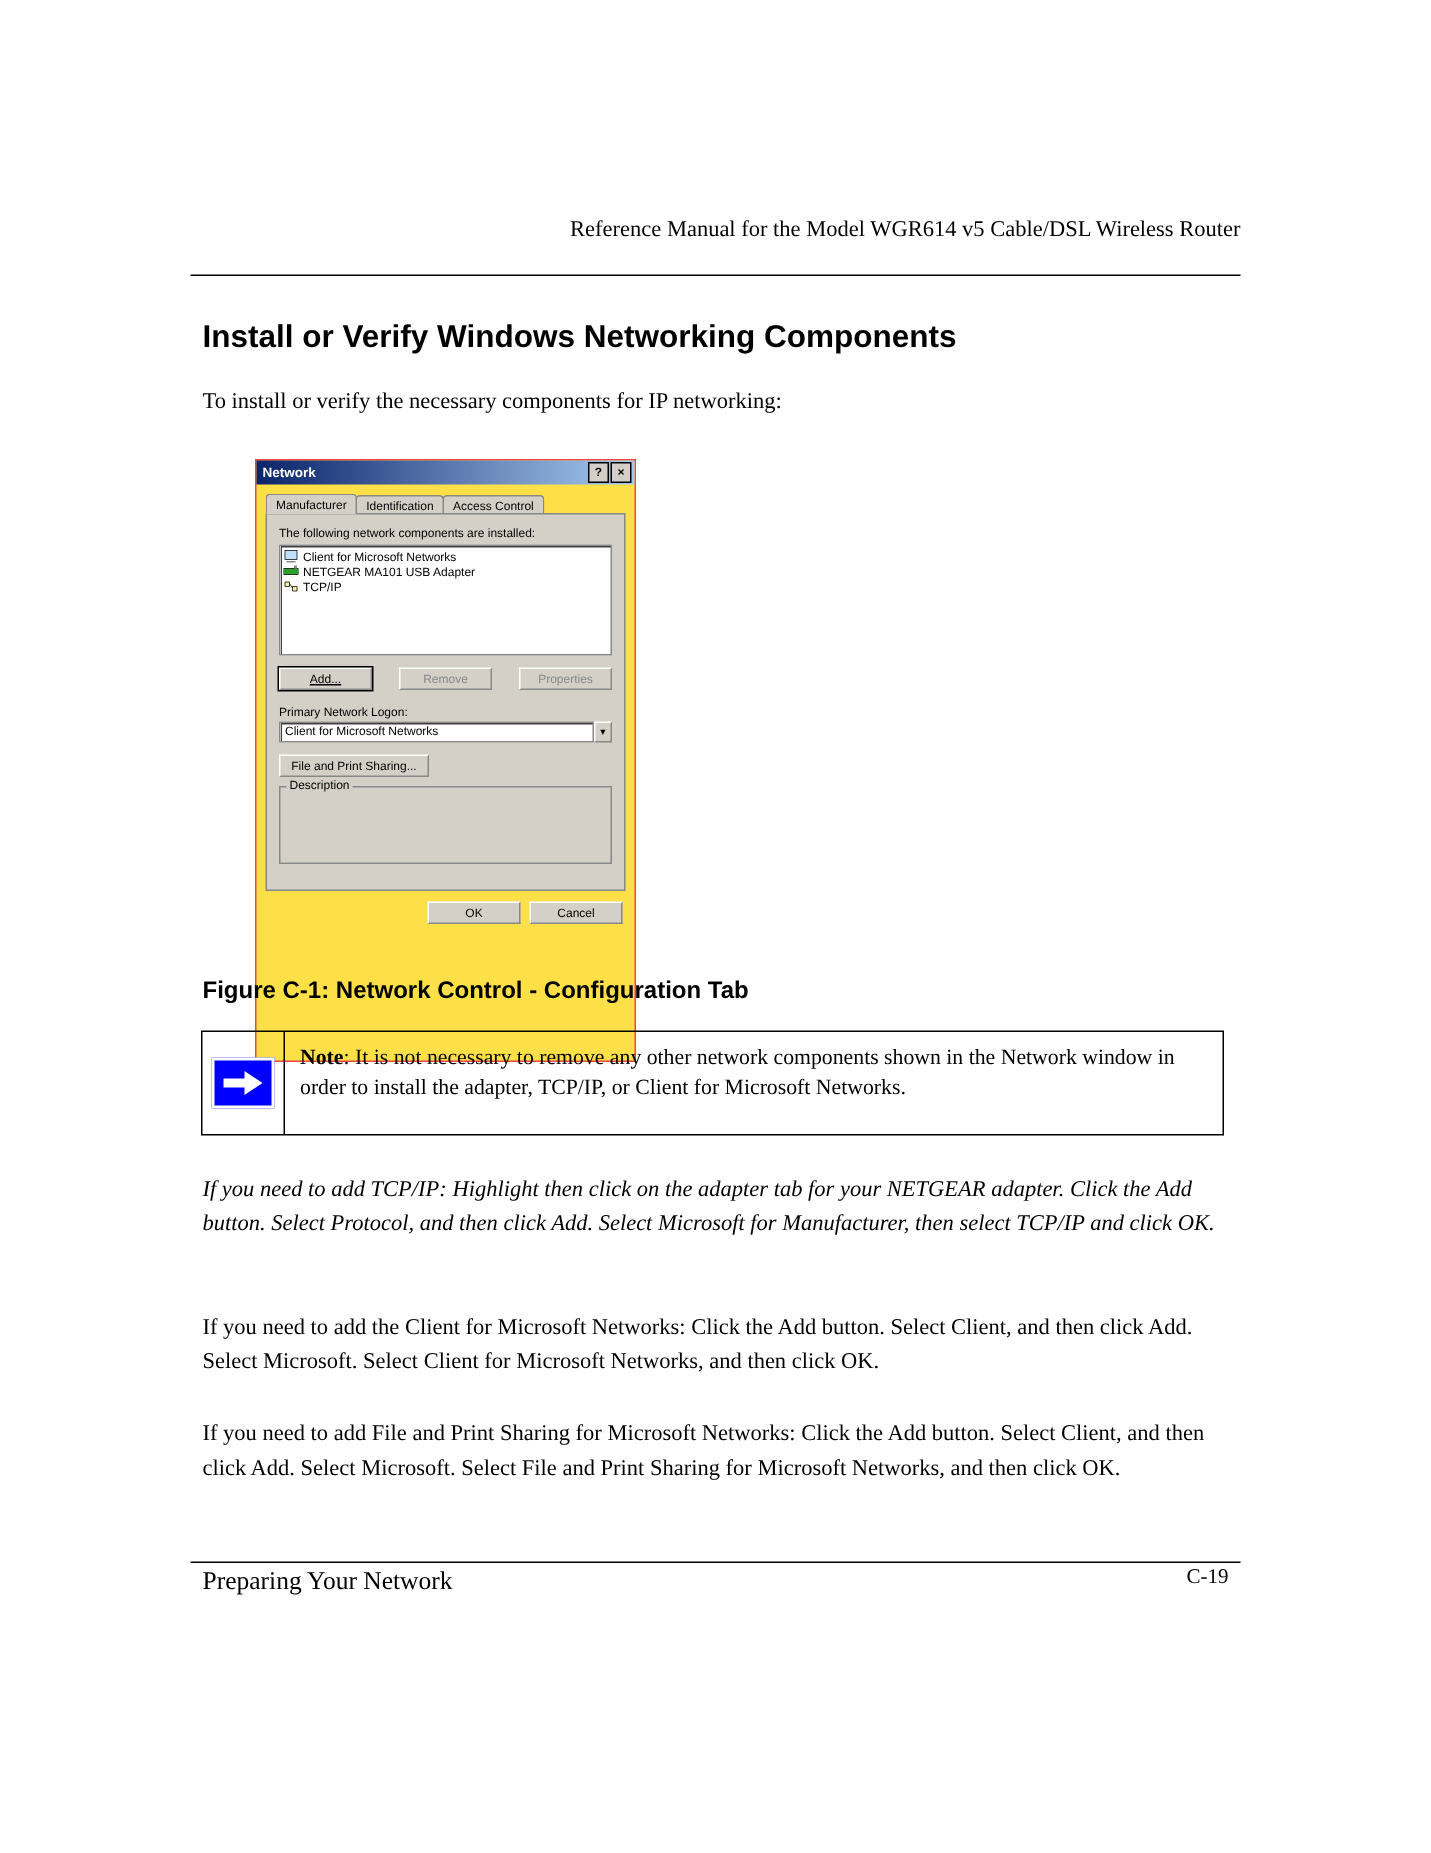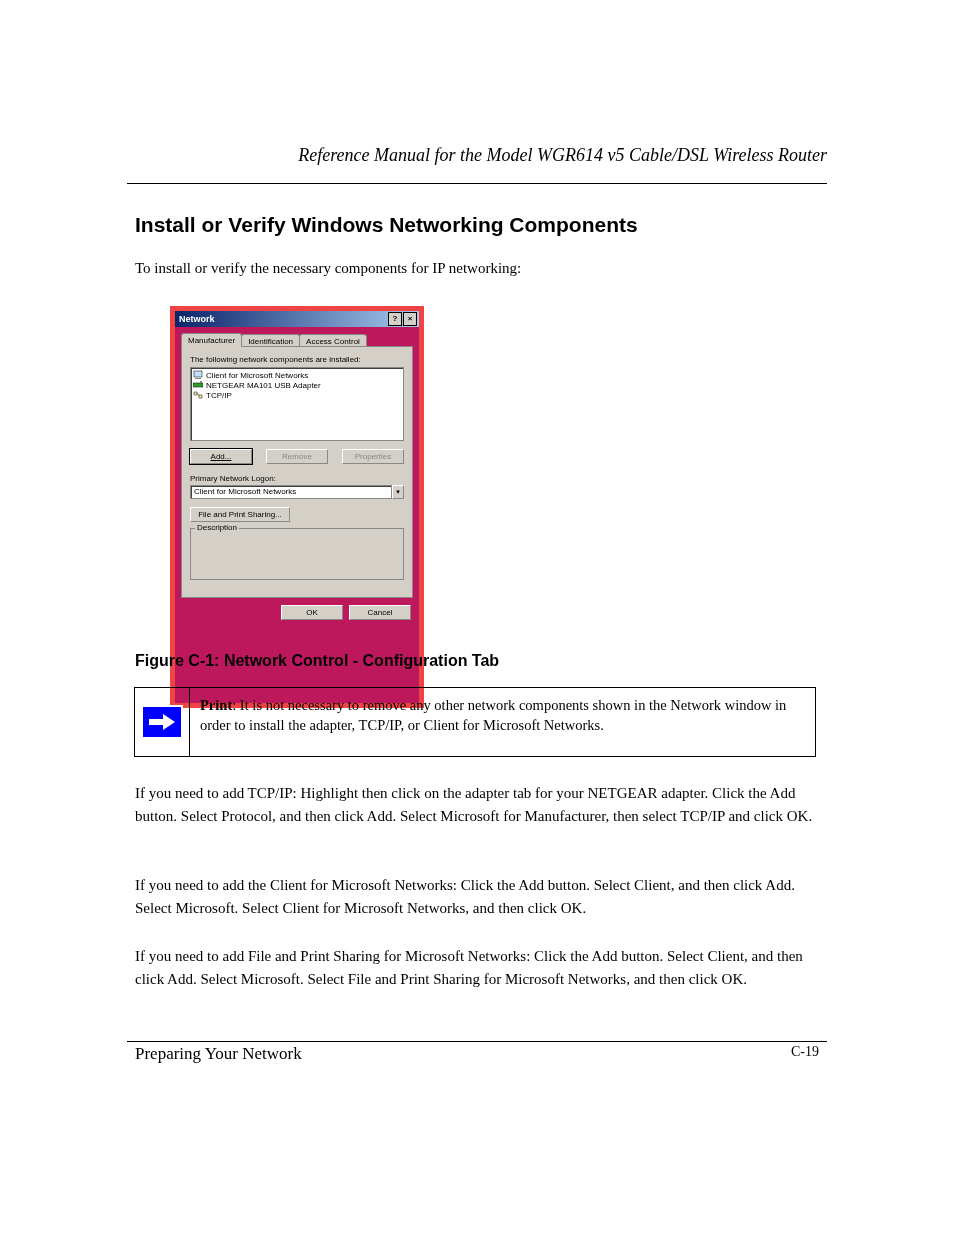--- a/index.html
+++ b/index.html
@@ -13,22 +13,21 @@
     width: 954px;
     height: 1235px;
     position: relative;
     box-sizing: border-box;
     padding: 120px 127px 0 127px;
   }
   .running-header {
     position: absolute;
     top: 145px;
     right: 127px;
-    font-style: italic;
-    font-size: 18px;
+    font-size: 15px;
   }
   .hr-top {
     position: absolute;
     top: 175px;
     left: 127px;
     right: 127px;
     border: none;
     border-top: 1px solid #000;
   }
   .section-title {
@@ -45,22 +44,22 @@
     left: 135px;
     font-size: 15px;
   }
   
   .dialog-wrap {
     position: absolute;
     top: 306px;
     left: 170px;
     width: 254px;
     height: 402px;
-    border: 5px solid #ef4444;
-    background: #be185d;
+    border: 1px solid #ef4444;
+    background: #fde047;
     font-family: Tahoma, Arial, sans-serif;
     font-size: 8px;
     color: #000;
     box-sizing: border-box;
   }
   .titlebar {
     height: 16px;
     background: linear-gradient(to right, #0a246a 0%, #a6caf0 100%);
     color: #fff;
     display: flex;
@@ -261,20 +260,21 @@
   }
   .bold { font-weight: bold; }
   
   .para1 {
     position: absolute;
     top: 782px;
     left: 135px;
     width: 680px;
     font-size: 15px;
     line-height: 1.5;
+    font-style: italic;
   }
   .para2 {
     position: absolute;
     top: 874px;
     left: 135px;
     width: 680px;
     font-size: 15px;
     line-height: 1.5;
   }
   .para3 {
@@ -388,21 +388,21 @@
 
   <div class="note-frame">
     <div class="note-icon-cell">
       <div class="note-arrow">
         <svg width="30" height="20" viewBox="0 0 30 20">
           <path d="M2 7 L16 7 L16 2 L28 10 L16 18 L16 13 L2 13 Z" fill="#ffffff"></path>
         </svg>
       </div>
     </div>
     <div class="note-text">
-      <span class="bold">Print</span><span>: It is not necessary to remove any other network components shown in the Network window in order to install the adapter, TCP/IP, or Client for Microsoft Networks.</span>
+      <span class="bold">Note</span><span>: It is not necessary to remove any other network components shown in the Network window in order to install the adapter, TCP/IP, or Client for Microsoft Networks.</span>
     </div>
   </div>
 
   <div class="para1">If you need to add TCP/IP: Highlight then click on the adapter tab for your NETGEAR adapter. Click the Add button. Select Protocol, and then click Add. Select Microsoft for Manufacturer, then select TCP/IP and click OK.</div>
   <div class="para2">If you need to add the Client for Microsoft Networks: Click the Add button. Select Client, and then click Add. Select Microsoft. Select Client for Microsoft Networks, and then click OK.</div>
   <div class="para3">If you need to add File and Print Sharing for Microsoft Networks: Click the Add button. Select Client, and then click Add. Select Microsoft. Select File and Print Sharing for Microsoft Networks, and then click OK.</div>
 
   <hr class="hr-bottom">
   <div class="footer-left">Preparing Your Network</div>
   <div class="footer-right">C-19</div>

